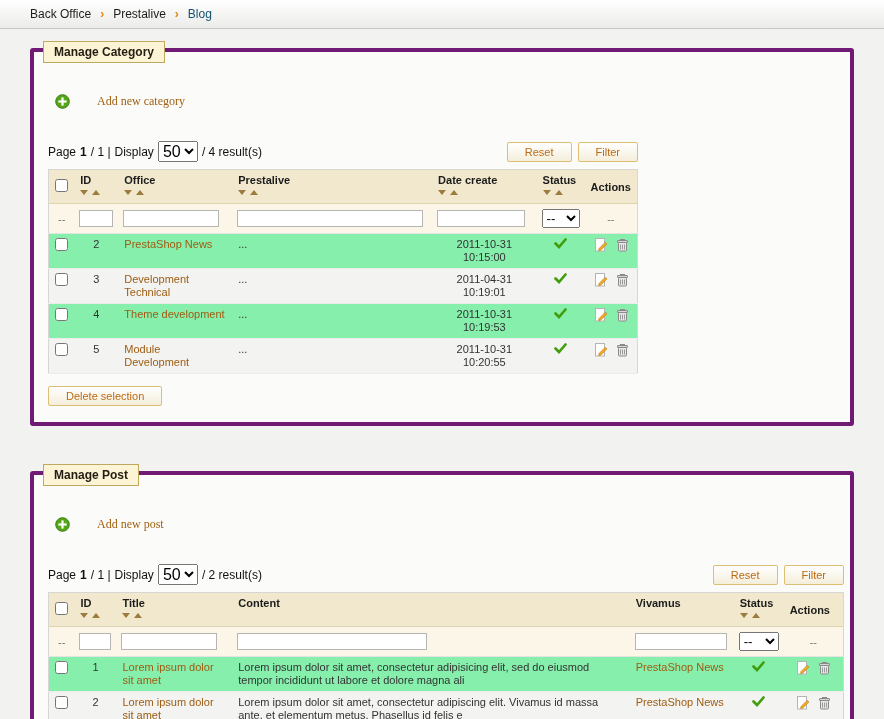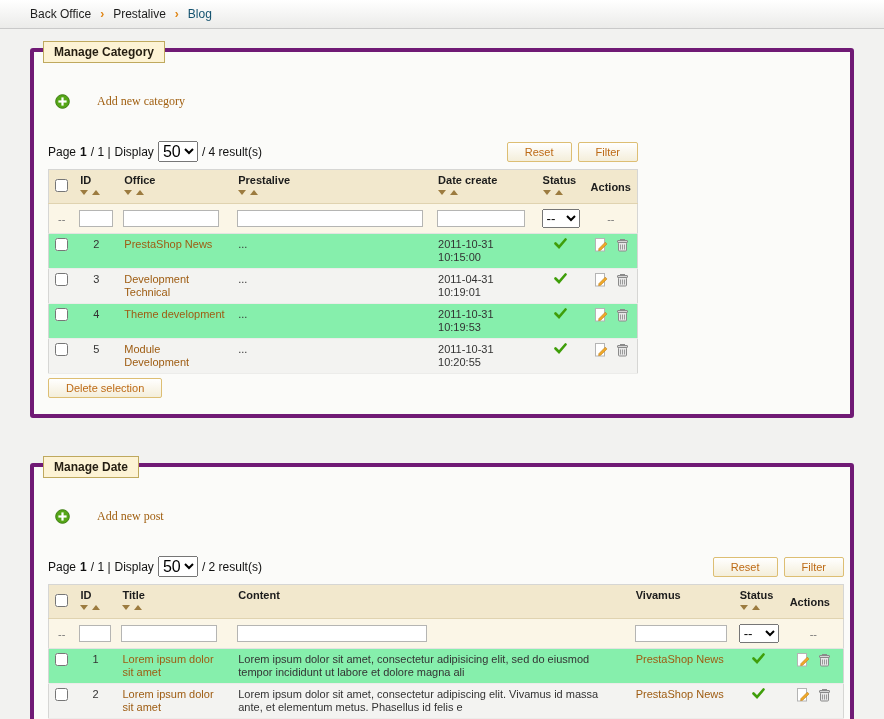--- a/index.html
+++ b/index.html
@@ -59,21 +59,21 @@
   .btn {
     border:1px solid #ddbe73;
     background:linear-gradient(#ffffff,#f4eeda);
     color:#bd6a15;
     font-size:11px;
     padding:3px 17px;
     border-radius:2px;
     cursor:pointer;
     font-family:Liberation Sans, sans-serif;
   }
-  .delete-btn { margin-top:4px; }
+  .delete-btn { margin-top:12px; }
 
   
   table.grid { border-collapse:collapse; width:100%; background:#86efac; border:1px solid #d6d6d4; }
   .grid th {
     background:#f2e8cd;
     padding:4px 6px;
     text-align:left; vertical-align:top;
     font-size:11px; color:#1c1c1c;
     border-bottom:1px solid #e0d3b0;
     height:34px;
@@ -86,21 +86,21 @@
   .arr-up   { border-bottom:5px solid #9c7b3f; }
 
   .filter-row td { background:#fbf6e7; padding:5px 5px; border-bottom:1px solid #e4e4e2; }
   .f-input { border:1px solid #b5b5b3; height:17px; font-size:11px; padding:0 2px; font-family:inherit; background:#fff; }
   .dash { color:#777; text-align:center; }
 
   .grid tbody td { padding:4px 6px; border-bottom:1px solid #ececea; font-size:11px; color:#333; vertical-align:top; line-height:13px; }
   tr.alt td { background:#f3f3f1; }
   .cell-num { text-align:center; color:#444; }
   a.row-link { color:#9e5c12; cursor:pointer; text-decoration:none; }
-  .cell-date { color:#a03c10; }
+  .cell-date { color:#a03c10;text-align:center; }
   .cell-center { text-align:center; }
   .c-check { text-align:center; }
   .icon-btn { display:inline-block; margin:0 3px; cursor:pointer; vertical-align:middle; }
 </style>
 </head>
 <body>
 
 <div class="breadcrumb">
   <a class="crumb">Back Office</a>
   <span class="crumb-sep">›</span>
@@ -287,21 +287,21 @@
           </td>
         </tr>
       </tbody>
     </table>
 
     <button class="btn delete-btn">Delete selection</button>
   </div>
 </div>
 
 <div class="panel panel-post">
-  <div class="legend">Manage Date</div>
+  <div class="legend">Manage Post</div>
 
   <div class="add-row">
     <span class="icon-btn"><svg width="15" height="15" viewBox="0 0 15 15">
           <circle cx="7.5" cy="7.5" r="6.8" fill="#55a617" stroke="#3c7d10"></circle>
           <rect x="6.4" y="3.4" width="2.2" height="8.2" fill="#fff"></rect>
           <rect x="3.4" y="6.4" width="8.2" height="2.2" fill="#fff"></rect>
         </svg></span>
     <a class="add-label">Add new post</a>
   </div>
 

